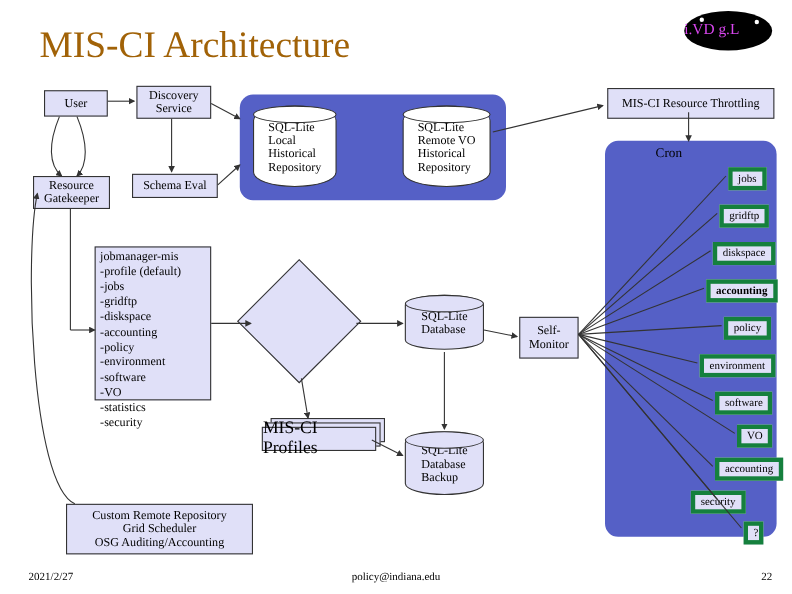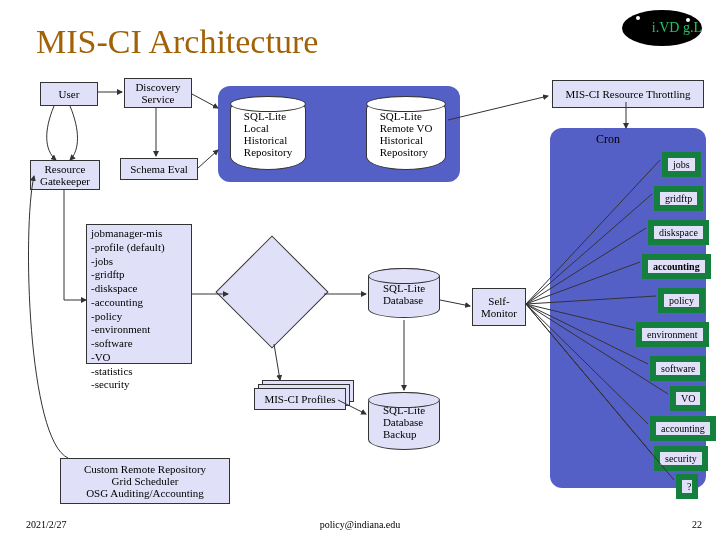--- a/index.html
+++ b/index.html
@@ -21,25 +21,25 @@
     margin-top: 11px;
   }
   .logo {
     position: absolute;
     top: 10px;
     right: 18px;
     width: 80px;
     height: 36px;
     background: #000;
     border-radius: 50%/50%;
-    color: #22c55e;
+    color: #d946ef;
     font-size: 14px;
     display: flex;
     align-items: center;
-    justify-content: flex-end;
+    justify-content: flex-start;
   }
   .logo::before, .logo::after {
     content: "";
     position: absolute;
     width: 4px; height: 4px;
     background: #fff;
     border-radius: 50%;
   }
   .logo::before { top: 6px; left: 14px; }
   .logo::after { top: 8px; right: 12px; }
@@ -99,21 +99,21 @@
   }
   .note {
     position: absolute;
     font-size: 11px;
     line-height: 1.25;
     white-space: pre;
   }
   .tag {
     position: absolute;
     background: #e0e0f8;
-    border: 6px solid #15803d;
+    border: 4px solid #15803d;
     font-size: 10px;
     padding: 1px 5px;
     text-align: left;
     white-space: nowrap;
   }
   .footer-date {
     position: absolute;
     left: 26px;
     bottom: 10px;
     font-size: 10px;
@@ -137,27 +137,26 @@
     width: 720px; height: 540px;
     pointer-events: none;
   }
   .profiles-stack {
     position: absolute;
   }
   .profiles-stack .p {
     position: absolute;
     background: #e0e0f8;
     border: 1px solid #333;
-    width: 92px;
+    width: 104px;
     height: 22px;
-    font-size: 11px;
+    font-size: 16px;
     display: flex;
     align-items: center;
     justify-content: center;
-    margin-left: 16px;
   }
 </style>
 </head>
 <body>
 
 <div class="title">MIS-CI Architecture</div>
 <div class="logo">
     <span>i.VD g.L</span>
   </div>
 
@@ -225,21 +224,21 @@
 
 <div class="tag" style="left:662px;top:152px;">jobs</div>
 <div class="tag" style="left:654px;top:186px;">gridftp</div>
 <div class="tag" style="left:648px;top:220px;">diskspace</div>
 <div class="tag" style="left:642px;top:254px;font-weight:bold;">accounting</div>
 <div class="tag" style="left:658px;top:288px;">policy</div>
 <div class="tag" style="left:636px;top:322px;">environment</div>
 <div class="tag" style="left:650px;top:356px;">software</div>
 <div class="tag" style="left:670px;top:386px;">VO</div>
 <div class="tag" style="left:650px;top:416px;">accounting</div>
-<div class="tag" style="left:654px;top:446px;">security</div>
+<div class="tag" style="left:628px;top:446px;">security</div>
 <div class="tag" style="left:676px;top:474px;width:18px;">?</div>
 
 <svg class="lines">
   <defs>
     <marker id="arr" markerWidth="6" markerHeight="6" refX="5" refY="3" orient="auto">
       <path d="M0,0 L6,3 L0,6 z" fill="#333"></path>
     </marker>
   </defs>
 
   <line x1="98" y1="92" x2="122" y2="92" stroke="#333" marker-end="url(#arr)"></line>

